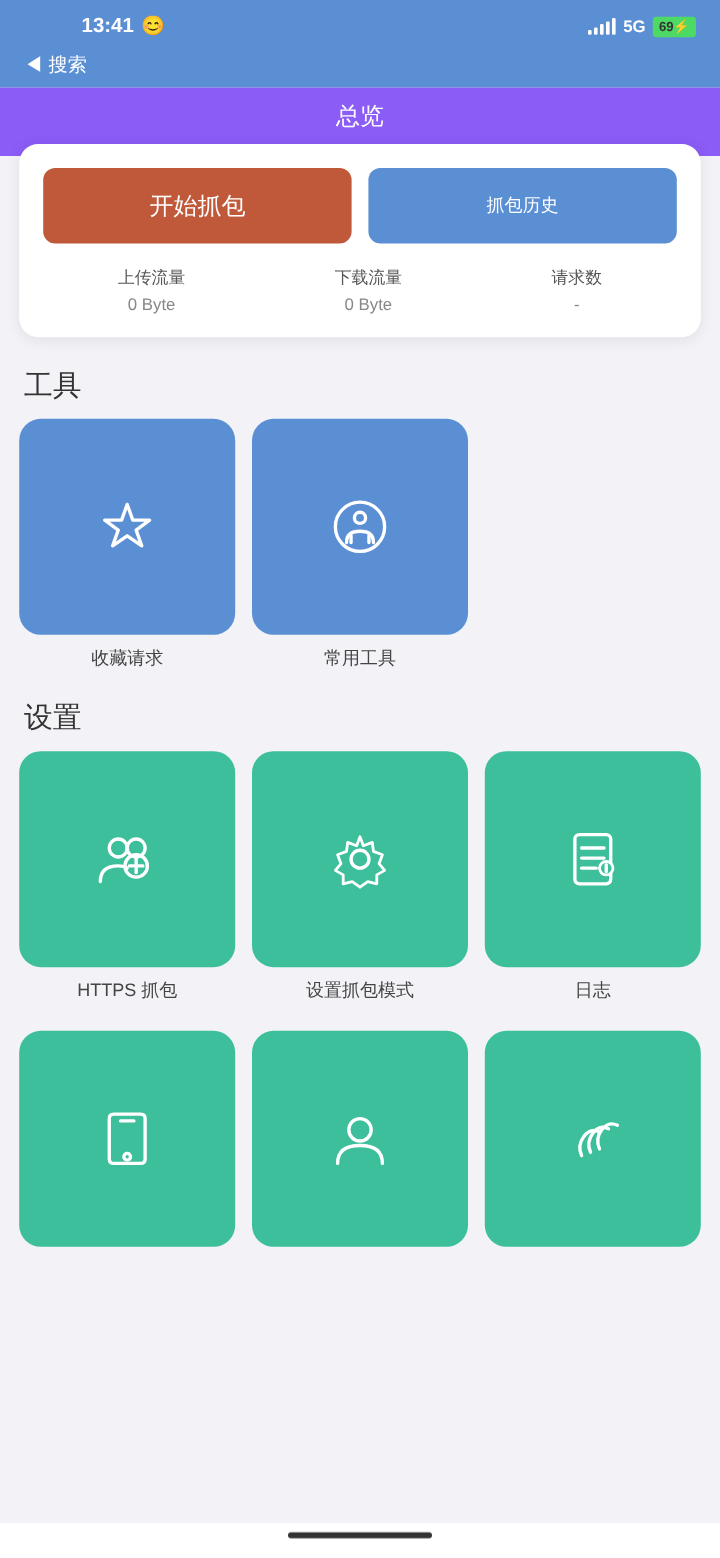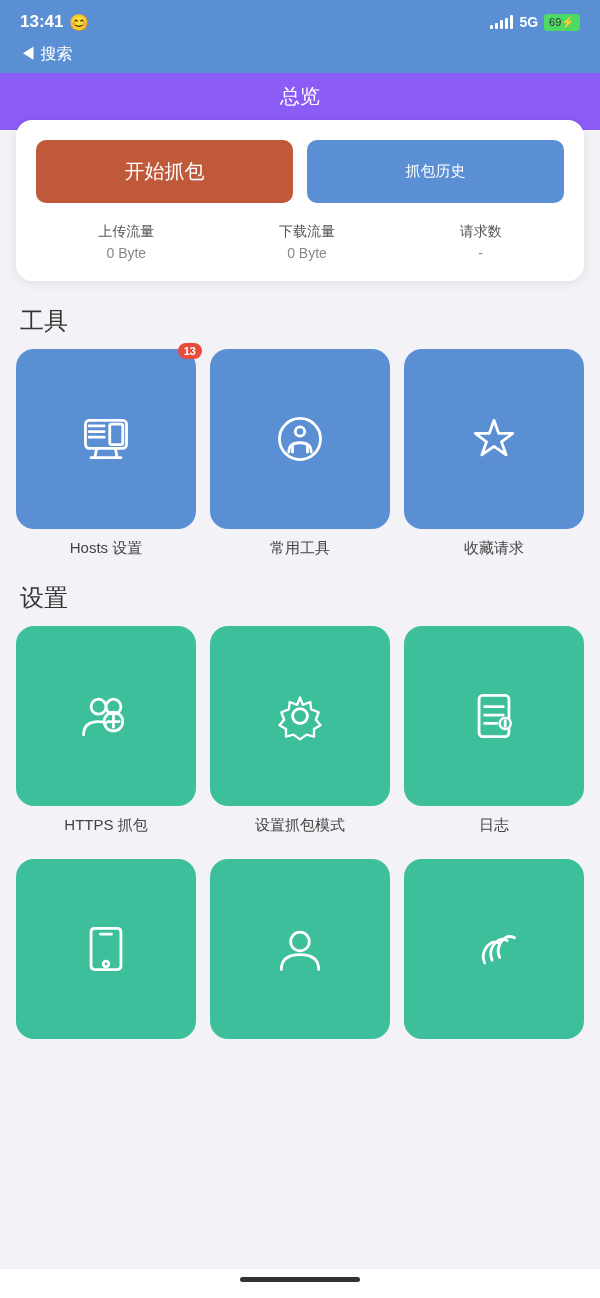--- a/index.html
+++ b/index.html
@@ -20,20 +20,21 @@
       align-items: center;
       padding: 12px 20px 8px;
       color: white;
     }
     .status-left {
       display: flex;
       align-items: center;
       gap: 6px;
       font-size: 17px;
       font-weight: 600;
+      margin-left: 48px;
     }
     .status-right {
       display: flex;
       align-items: center;
       gap: 6px;
       font-size: 14px;
       font-weight: 600;
     }
     .signal-bars {
       display: flex;
@@ -43,21 +44,21 @@
     }
     .signal-bars span {
       background: white;
       width: 3px;
       border-radius: 1px;
     }
     .battery {
       background: #4cd964;
       color: #333;
       font-size: 11px;
-      font-weight: 400;
+      font-weight: 700;
       padding: 2px 5px;
       border-radius: 3px;
     }
     .smiley { font-size: 16px; }
 
     
     .search-bar {
       background: #5b8fd4;
       padding: 4px 20px 8px;
       color: white;
@@ -280,59 +281,41 @@
       <div class="stat-label">请求数</div>
       <div class="stat-value">-</div>
     </div>
   </div>
 </div>
 
 <div class="section-title">工具</div>
 <div class="tools-grid">
 
 
-  <div class="tool-item">
-    <div class="hosts-badge-wrapper" style="width:100%">
-      <div class="tool-icon-box blue">
-        <svg viewBox="0 0 60 60">
-          <rect x="8" y="10" width="44" height="30" rx="4"></rect>
-          <line x1="20" y1="40" x2="18" y2="50"></line>
-          <line x1="40" y1="40" x2="42" y2="50"></line>
-          <line x1="14" y1="50" x2="46" y2="50"></line>
-          <rect x="34" y="14" width="14" height="22" rx="2"></rect>
-          <line x1="12" y1="16" x2="28" y2="16"></line>
-          <line x1="12" y1="22" x2="28" y2="22"></line>
-          <line x1="12" y1="28" x2="28" y2="28"></line>
-        </svg>
-      </div>
-      <div class="hosts-badge">13</div>
-    </div>
-    <span class="tool-label">Hosts 设置</span>
+
+  <div class="tool-item">
+    <div class="tool-icon-box blue">
+      <svg viewBox="0 0 60 60">
+        <polygon points="30,10 35,24 50,24 38,33 43,47 30,38 17,47 22,33 10,24 25,24"></polygon>
+      </svg>
+    </div>
+    <span class="tool-label">收藏请求</span>
   </div>
 
   <div class="tool-item">
     <div class="tool-icon-box blue">
       <svg viewBox="0 0 60 60">
         <circle cx="30" cy="30" r="22"></circle>
         <circle cx="30" cy="22" r="5"></circle>
         <path d="M18 44 Q18 34 30 34 Q42 34 42 44"></path>
         <line x1="22" y1="38" x2="22" y2="44"></line>
         <line x1="38" y1="38" x2="38" y2="44"></line>
       </svg>
     </div>
     <span class="tool-label">常用工具</span>
-  </div>
-
-  <div class="tool-item">
-    <div class="tool-icon-box blue">
-      <svg viewBox="0 0 60 60">
-        <polygon points="30,10 35,24 50,24 38,33 43,47 30,38 17,47 22,33 10,24 25,24"></polygon>
-      </svg>
-    </div>
-    <span class="tool-label">收藏请求</span>
   </div>
 
 </div>
 
 <div class="section-title">设置</div>
 <div class="tools-grid">
 
   <div class="tool-item">
     <div class="tool-icon-box teal">
       <svg viewBox="0 0 60 60">

